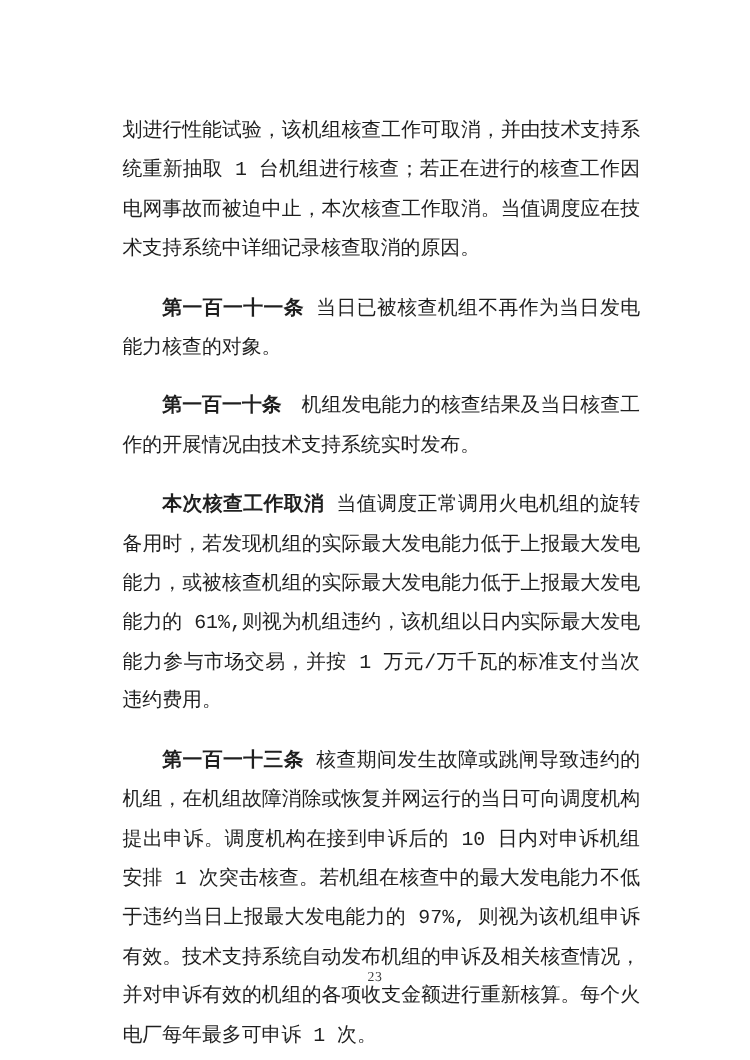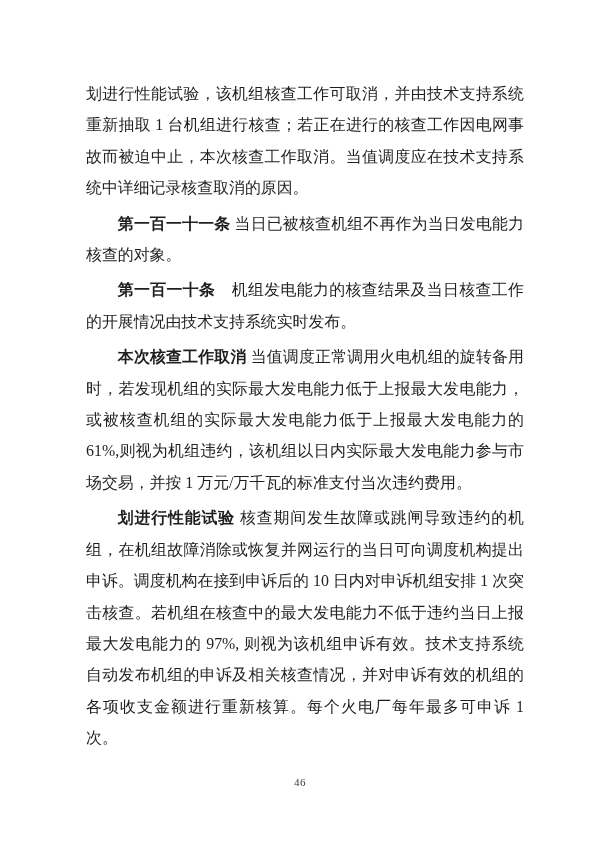--- a/index.html
+++ b/index.html
@@ -19,23 +19,24 @@
   .content {
     position: absolute;
     left: 82px;
     top: 74px;
     width: 446px;
     font-size: 15.9px;
     line-height: 31.4px;
     text-align: justify;
   }
   .para {
-    margin: 4px;
+    margin: 16px;
     padding: 0;
     text-indent: 2em;
+    font-family: Liberation Mono, monospace;
   }
   .para.no-indent {
     text-indent: 0;
   }
   .article-label {
     font-weight: bold;
   }
   .footer {
     position: absolute;
     left: 0;
@@ -54,19 +55,19 @@
   <div class="content">
 
     <p class="para no-indent"><span>划进行性能试验，该机组核查工作可取消，并由技术支持系统重新抽取 1 台机组进行核查；若正在进行的核查工作因电网事故而被迫中止，本次核查工作取消。当值调度应在技术支持系统中详细记录核查取消的原因。</span></p>
 
     <p class="para"><span class="article-label">第一百一十一条</span><span> 当日已被核查机组不再作为当日发电能力核查的对象。</span></p>
 
     <p class="para"><span class="article-label">第一百一十条</span><span>　机组发电能力的核查结果及当日核查工作的开展情况由技术支持系统实时发布。</span></p>
 
     <p class="para"><span class="article-label">本次核查工作取消</span><span> 当值调度正常调用火电机组的旋转备用时，若发现机组的实际最大发电能力低于上报最大发电能力，或被核查机组的实际最大发电能力低于上报最大发电能力的 61%,则视为机组违约，该机组以日内实际最大发电能力参与市场交易，并按 1 万元/万千瓦的标准支付当次违约费用。</span></p>
 
-    <p class="para"><span class="article-label">划进行性能试验</span><span> 核查期间发生故障或跳闸导致违约的机组，在机组故障消除或恢复并网运行的当日可向调度机构提出申诉。调度机构在接到申诉后的 10 日内对申诉机组安排 1 次突击核查。若机组在核查中的最大发电能力不低于违约当日上报最大发电能力的 97%, 则视为该机组申诉有效。技术支持系统自动发布机组的申诉及相关核查情况，并对申诉有效的机组的各项收支金额进行重新核算。每个火电厂每年最多可申诉 1 次。</span></p>
+    <p class="para"><span class="article-label">第一百一十三条</span><span> 核查期间发生故障或跳闸导致违约的机组，在机组故障消除或恢复并网运行的当日可向调度机构提出申诉。调度机构在接到申诉后的 10 日内对申诉机组安排 1 次突击核查。若机组在核查中的最大发电能力不低于违约当日上报最大发电能力的 97%, 则视为该机组申诉有效。技术支持系统自动发布机组的申诉及相关核查情况，并对申诉有效的机组的各项收支金额进行重新核算。每个火电厂每年最多可申诉 1 次。</span></p>
 
 
   </div>
 
-  <div class="footer">46</div>
+  <div class="footer">23</div>
 </div>
 
 </body></html>

